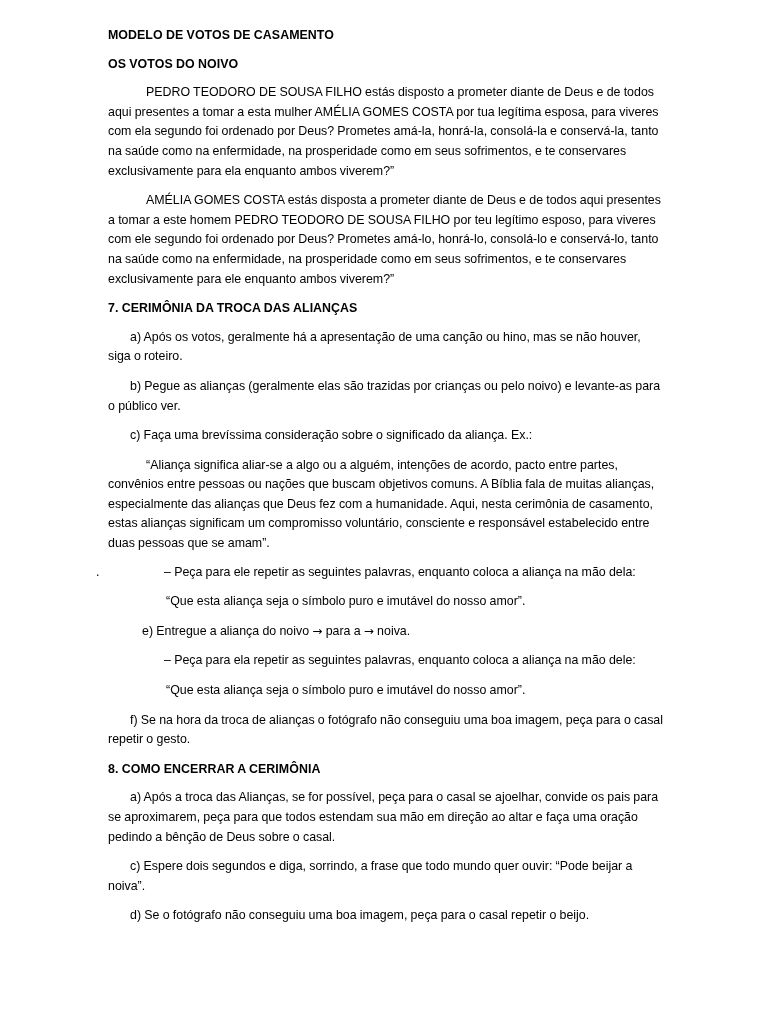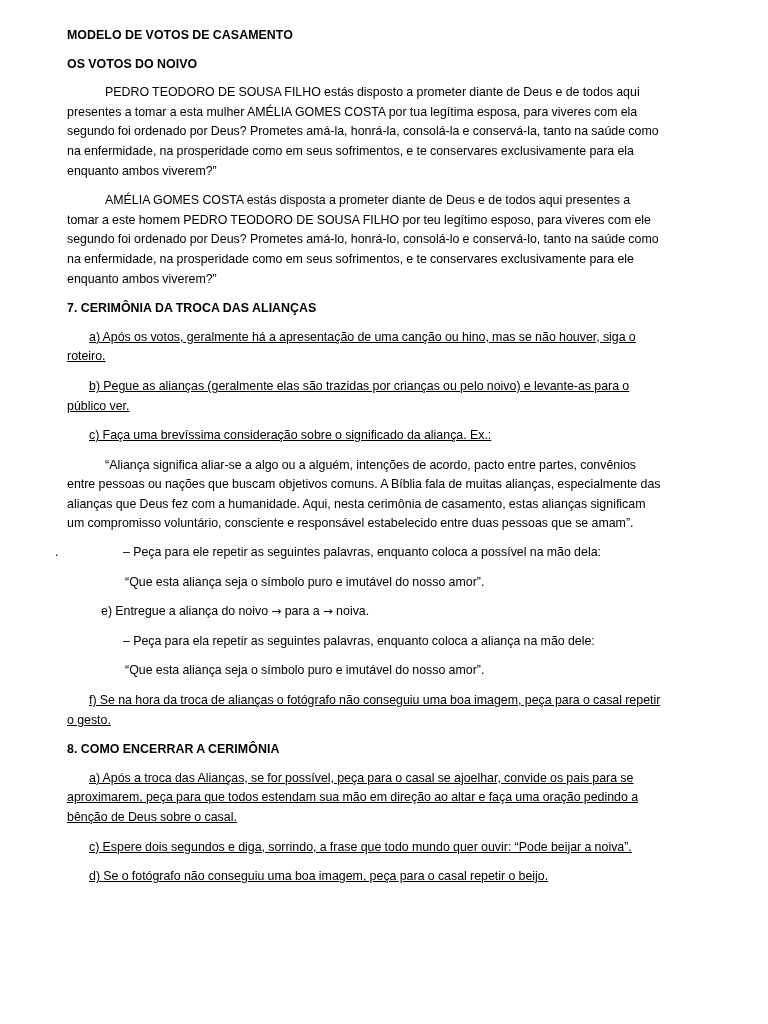--- a/index.html
+++ b/index.html
@@ -16,21 +16,21 @@
     color: #000000;
     -webkit-font-smoothing: antialiased;
   }
 
   .page {
     position: relative;
     box-sizing: border-box;
     width: 768px;
     height: 1024px;
     background: #ffffff;
-    padding: 26px 104px 0 67px;
+    padding: 26px 104px 0 108px;
   }
 
   .doc-body {
     font-size: 12.4px;
     line-height: 19.6px;
     text-align: left;
   }
 
   
   .blk {
@@ -47,21 +47,20 @@
   
   .vow {
     text-indent: 38px;
     margin-bottom: 10px;
   }
 
   
   .item {
     text-indent: 22px;
     margin-bottom: 10px;
-    text-decoration: underline;
   }
 
   
   .item-deep {
     text-indent: 34px;
     margin-bottom: 10px;
   }
 
   
   .subitem {
@@ -125,21 +124,21 @@
 
     <p class="blk item">b) Pegue as alianças (geralmente elas são trazidas por crianças ou pelo noivo) e levante-as para o público ver.</p>
 
     <p class="blk item">c) Faça uma brevíssima consideração sobre o significado da aliança. Ex.:</p>
 
     <p class="blk blockquote">“Aliança significa aliar-se a algo ou a alguém, intenções de acordo, pacto entre partes, convênios entre pessoas ou nações que buscam objetivos comuns. A Bíblia fala de muitas alianças, especialmente das alianças que Deus fez com a humanidade. Aqui, nesta cerimônia de casamento, estas alianças significam um compromisso voluntário, consciente e responsável estabelecido entre duas pessoas que se amam”.</p>
 
 
     <div class="blk stray-row">
       <span class="stray-dot">.</span>
-      <span class="stray-text">– Peça para ele repetir as seguintes palavras, enquanto coloca a possível na mão dela:</span>
+      <span class="stray-text">– Peça para ele repetir as seguintes palavras, enquanto coloca a aliança na mão dela:</span>
     </div>
 
     <p class="blk quote-line">“Que esta aliança seja o símbolo puro e imutável do nosso amor”.</p>
 
     <p class="blk item-deep"><span>e) Entregue a aliança do noivo </span><span class="arrow">→</span><span> para a </span><span class="arrow">→</span><span> noiva.</span></p>
 
     <p class="blk subitem">– Peça para ela repetir as seguintes palavras, enquanto coloca a aliança na mão dele:</p>
 
     <p class="blk quote-line">“Que esta aliança seja o símbolo puro e imutável do nosso amor”.</p>
 

